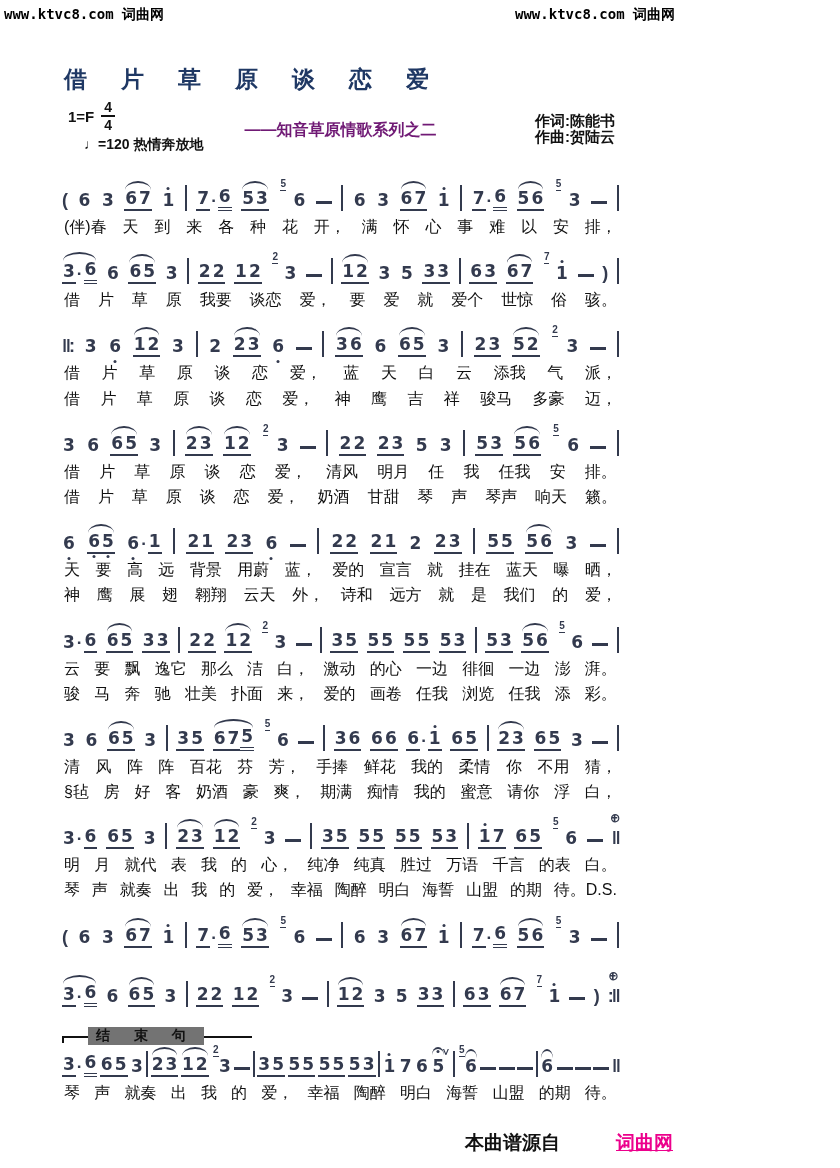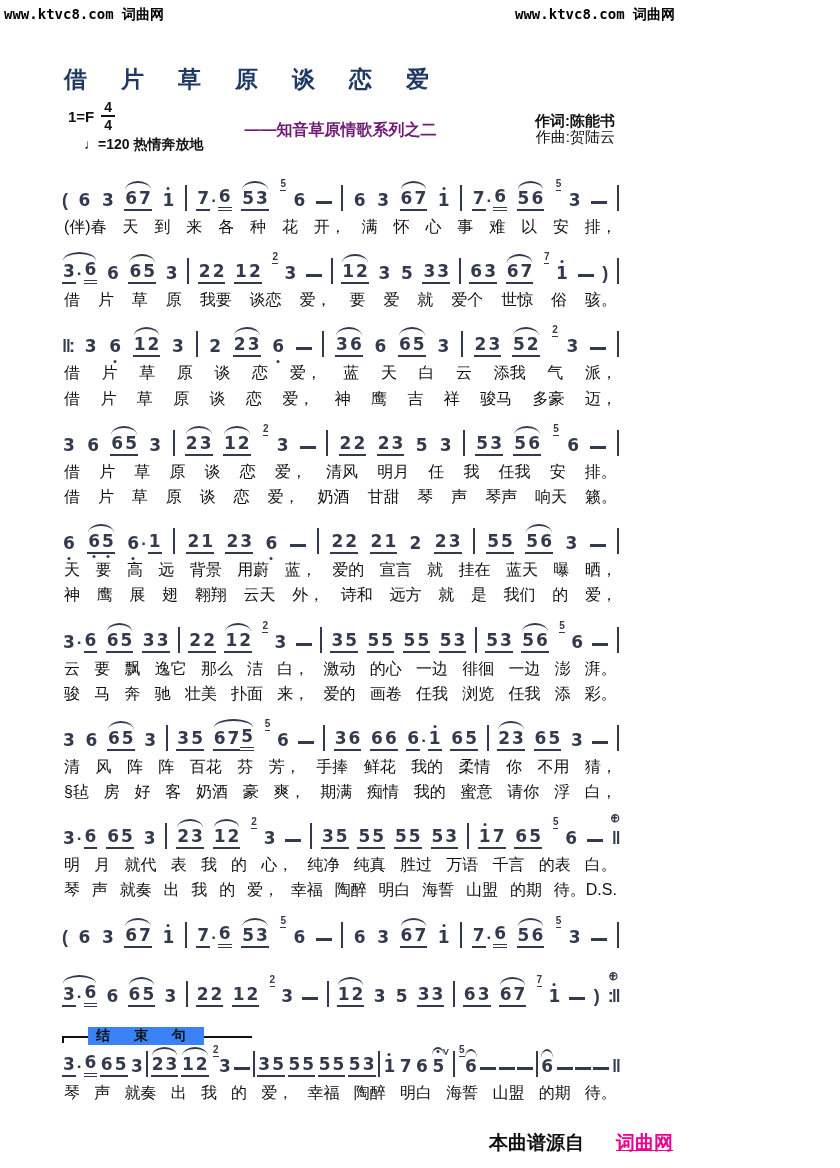--- a/index.html
+++ b/index.html
@@ -14,21 +14,21 @@
   .title{margin:0;text-align:left;font-family:"DejaVu Serif",serif;font-size:23px;
         letter-spacing:13px;color:var(--title);font-weight:700;}
   .keysig{position:absolute;left:68px;top:36px;font-weight:700;font-size:15px;color:#111;
         display:flex;align-items:center;gap:7px;}
   .frac{display:inline-flex;flex-direction:column;align-items:center;line-height:1;font-size:14px;font-weight:700;}
   .frac .num{border-bottom:2px solid #111;padding:0 3px 1px;}
   .frac .den{padding-top:1px;}
   .tempo{position:absolute;left:84px;top:72px;font-weight:700;font-size:14px;color:#111;}
   .subtitle{position:absolute;left:0;right:0;top:56px;text-align:center;font-weight:700;font-size:16px;color:#701a75;}
   .lyricist{position:absolute;right:66px;top:48px;font-weight:700;font-size:15px;}
-  .composer{position:absolute;right:66px;top:64px;font-weight:400;font-size:15px;}
+  .composer{position:absolute;right:66px;top:64px;font-weight:700;font-size:15px;}
   .score{padding:4px 62px 0;}
   .system{margin-bottom:9px;}
   .system.no-lyrics{margin-bottom:20px;}
   .notes-row{display:flex;justify-content:space-between;align-items:flex-end;
         padding-top:13px;min-height:25px;color:var(--note);}
   .note{font-family:"DejaVu Sans",sans-serif;font-weight:700;font-size:17px;line-height:1;
         position:relative;padding:0 1px 2px;}
   .u1{border-bottom:2px solid currentColor;}
   .u2{border-bottom:4px double currentColor;}
   .hi::before{content:"";position:absolute;top:-5px;left:50%;transform:translateX(-50%);
@@ -52,23 +52,23 @@
   .fermata{position:absolute;top:-11px;left:50%;transform:translateX(-50%);width:12px;height:6px;
         border-top:2px solid currentColor;border-radius:50% 50% 0 0/100% 100% 0 0;}
   .fermata::after{content:"";position:absolute;top:1px;left:50%;transform:translateX(-50%);
         width:3px;height:3px;background:currentColor;border-radius:50%;}
   .lyric-row{display:flex;justify-content:space-between;margin-top:6px;font-size:16px;
         color:var(--lyric);padding:0 2px;}
   .syll{line-height:1.2;white-space:nowrap;}
   .phrase-label-wrap{position:relative;width:190px;height:17px;margin-bottom:-6px;}
   .phrase-label-wrap::before{content:"";position:absolute;left:0;right:0;top:9px;border-top:2px solid #111;}
   .phrase-label-wrap::after{content:"";position:absolute;left:0;top:9px;height:7px;border-left:2px solid #111;}
-  .phrase-label{position:absolute;left:26px;top:0;background:#3b82f6;padding:0 8px;
+  .phrase-label{position:absolute;left:26px;top:0;background:#737373;padding:0 8px;
         font-weight:700;font-size:14px;letter-spacing:10px;color:#111;}
-  .footer{position:absolute;bottom:12px;right:8px;display:flex;gap:32px;font-weight:700;font-size:19px;}
+  .footer{position:absolute;bottom:12px;right:8px;display:flex;gap:56px;font-weight:700;font-size:19px;}
   .footer .site{color:var(--accent);text-decoration:underline;}
 </style>
 </head>
 <body>
 
 <div class="page">
 
   <div class="watermark-row">
     <span>www.ktvc8.com 词曲网</span>
     <span>www.ktvc8.com 词曲网</span>

